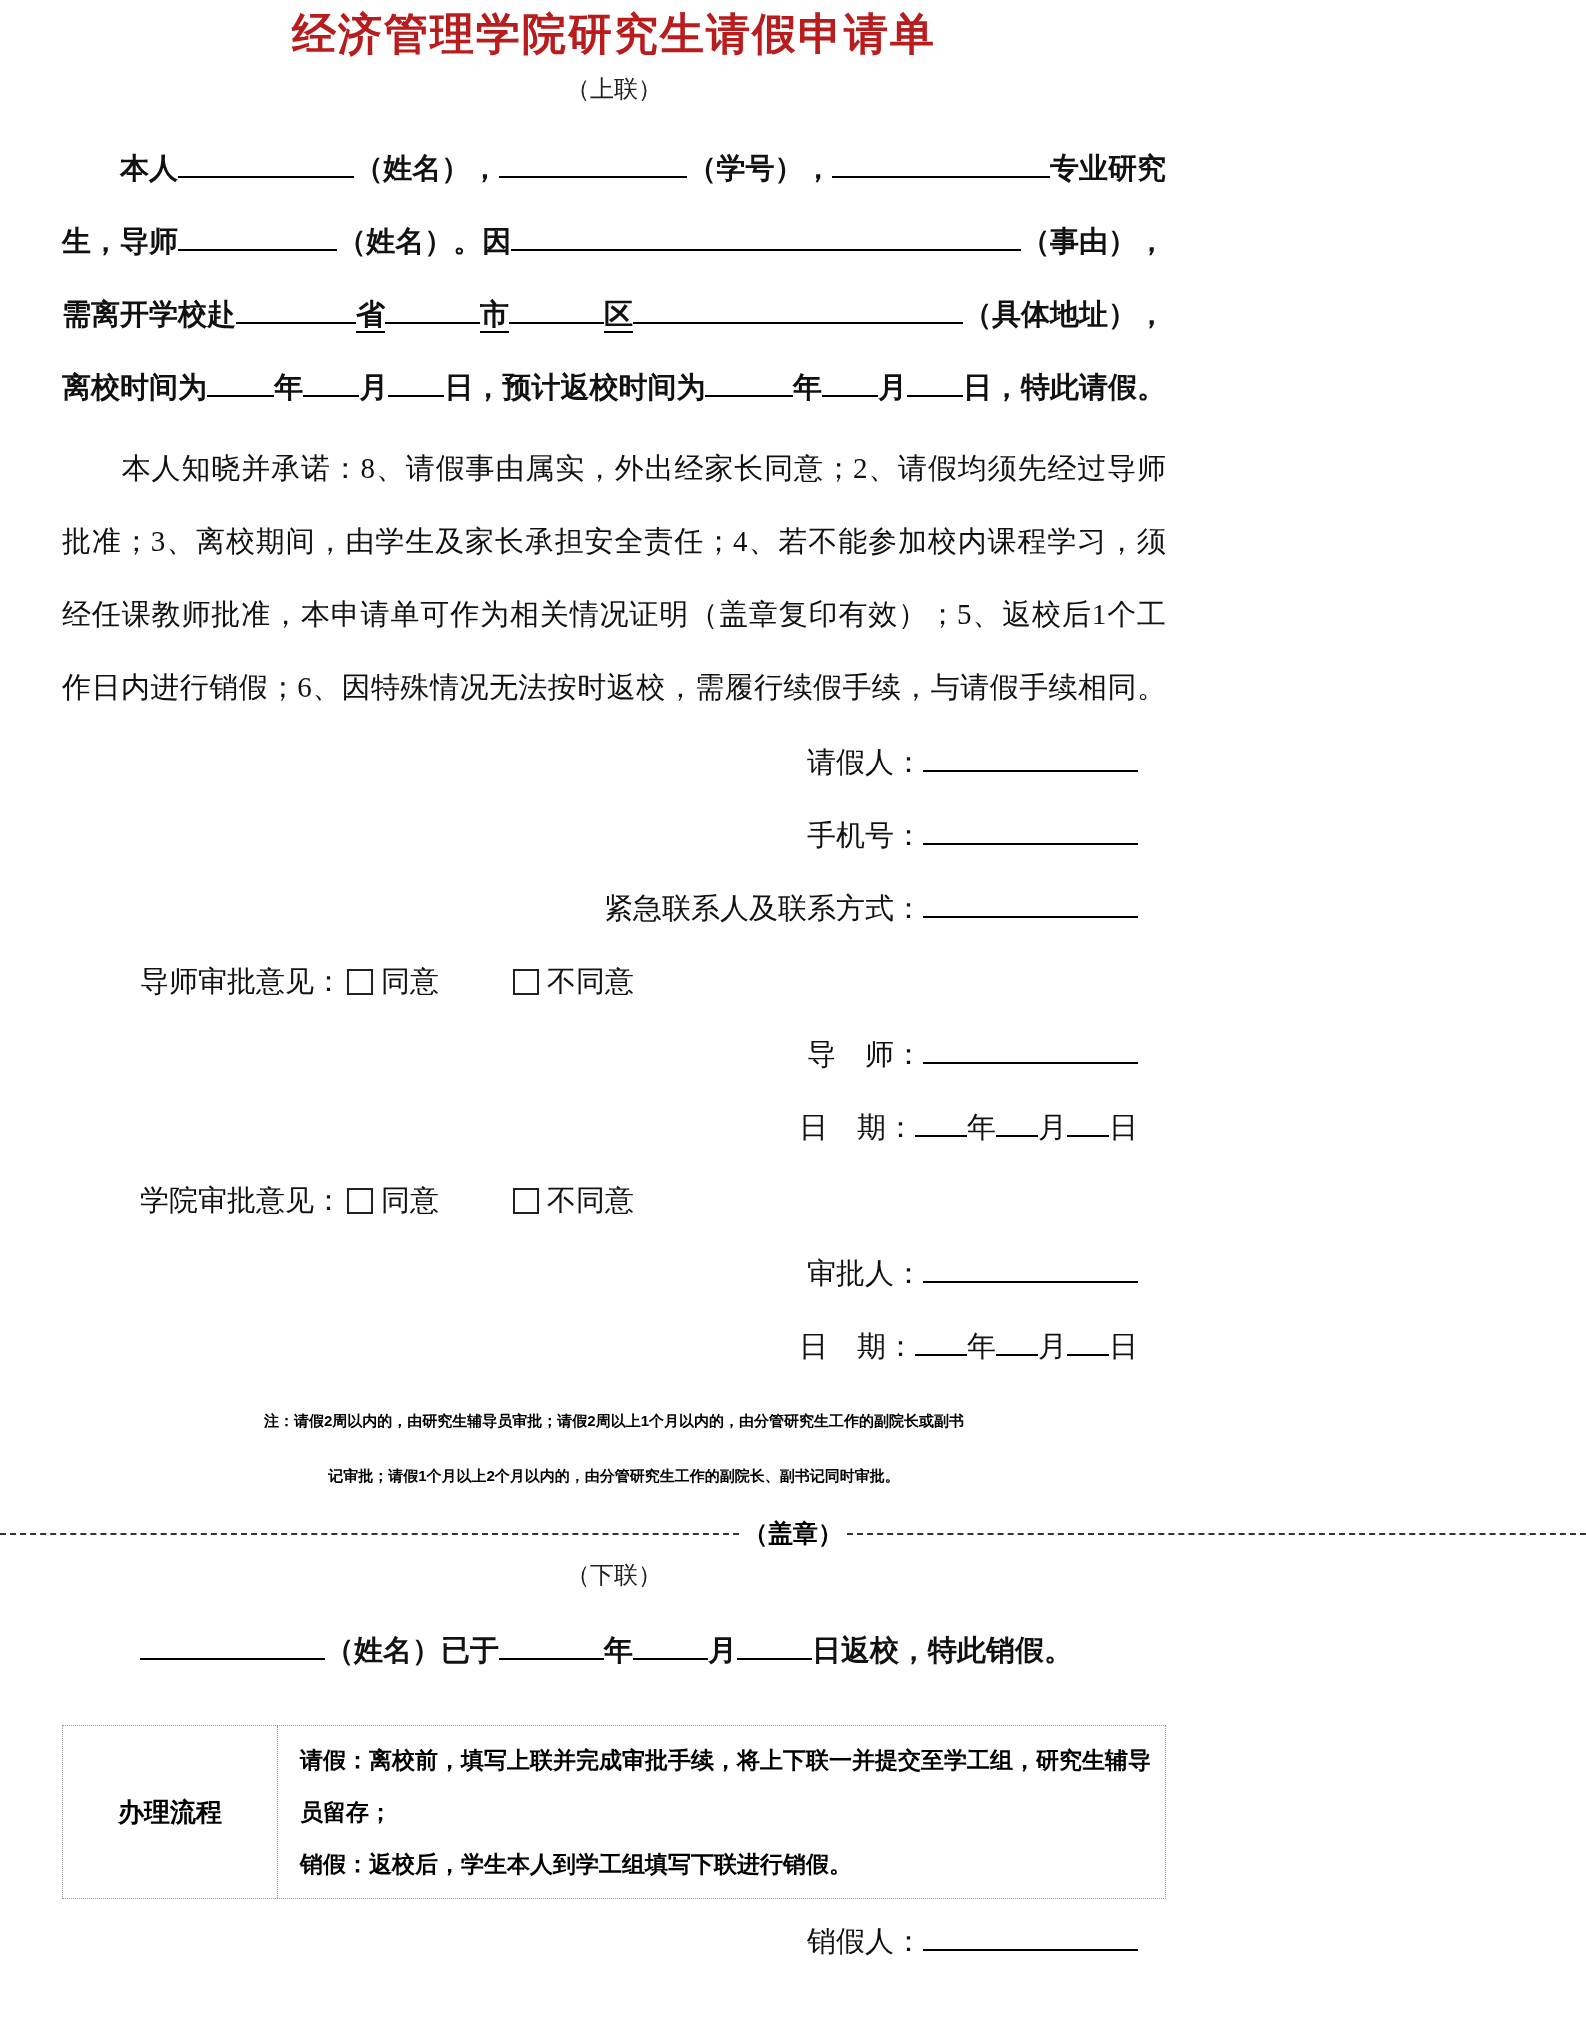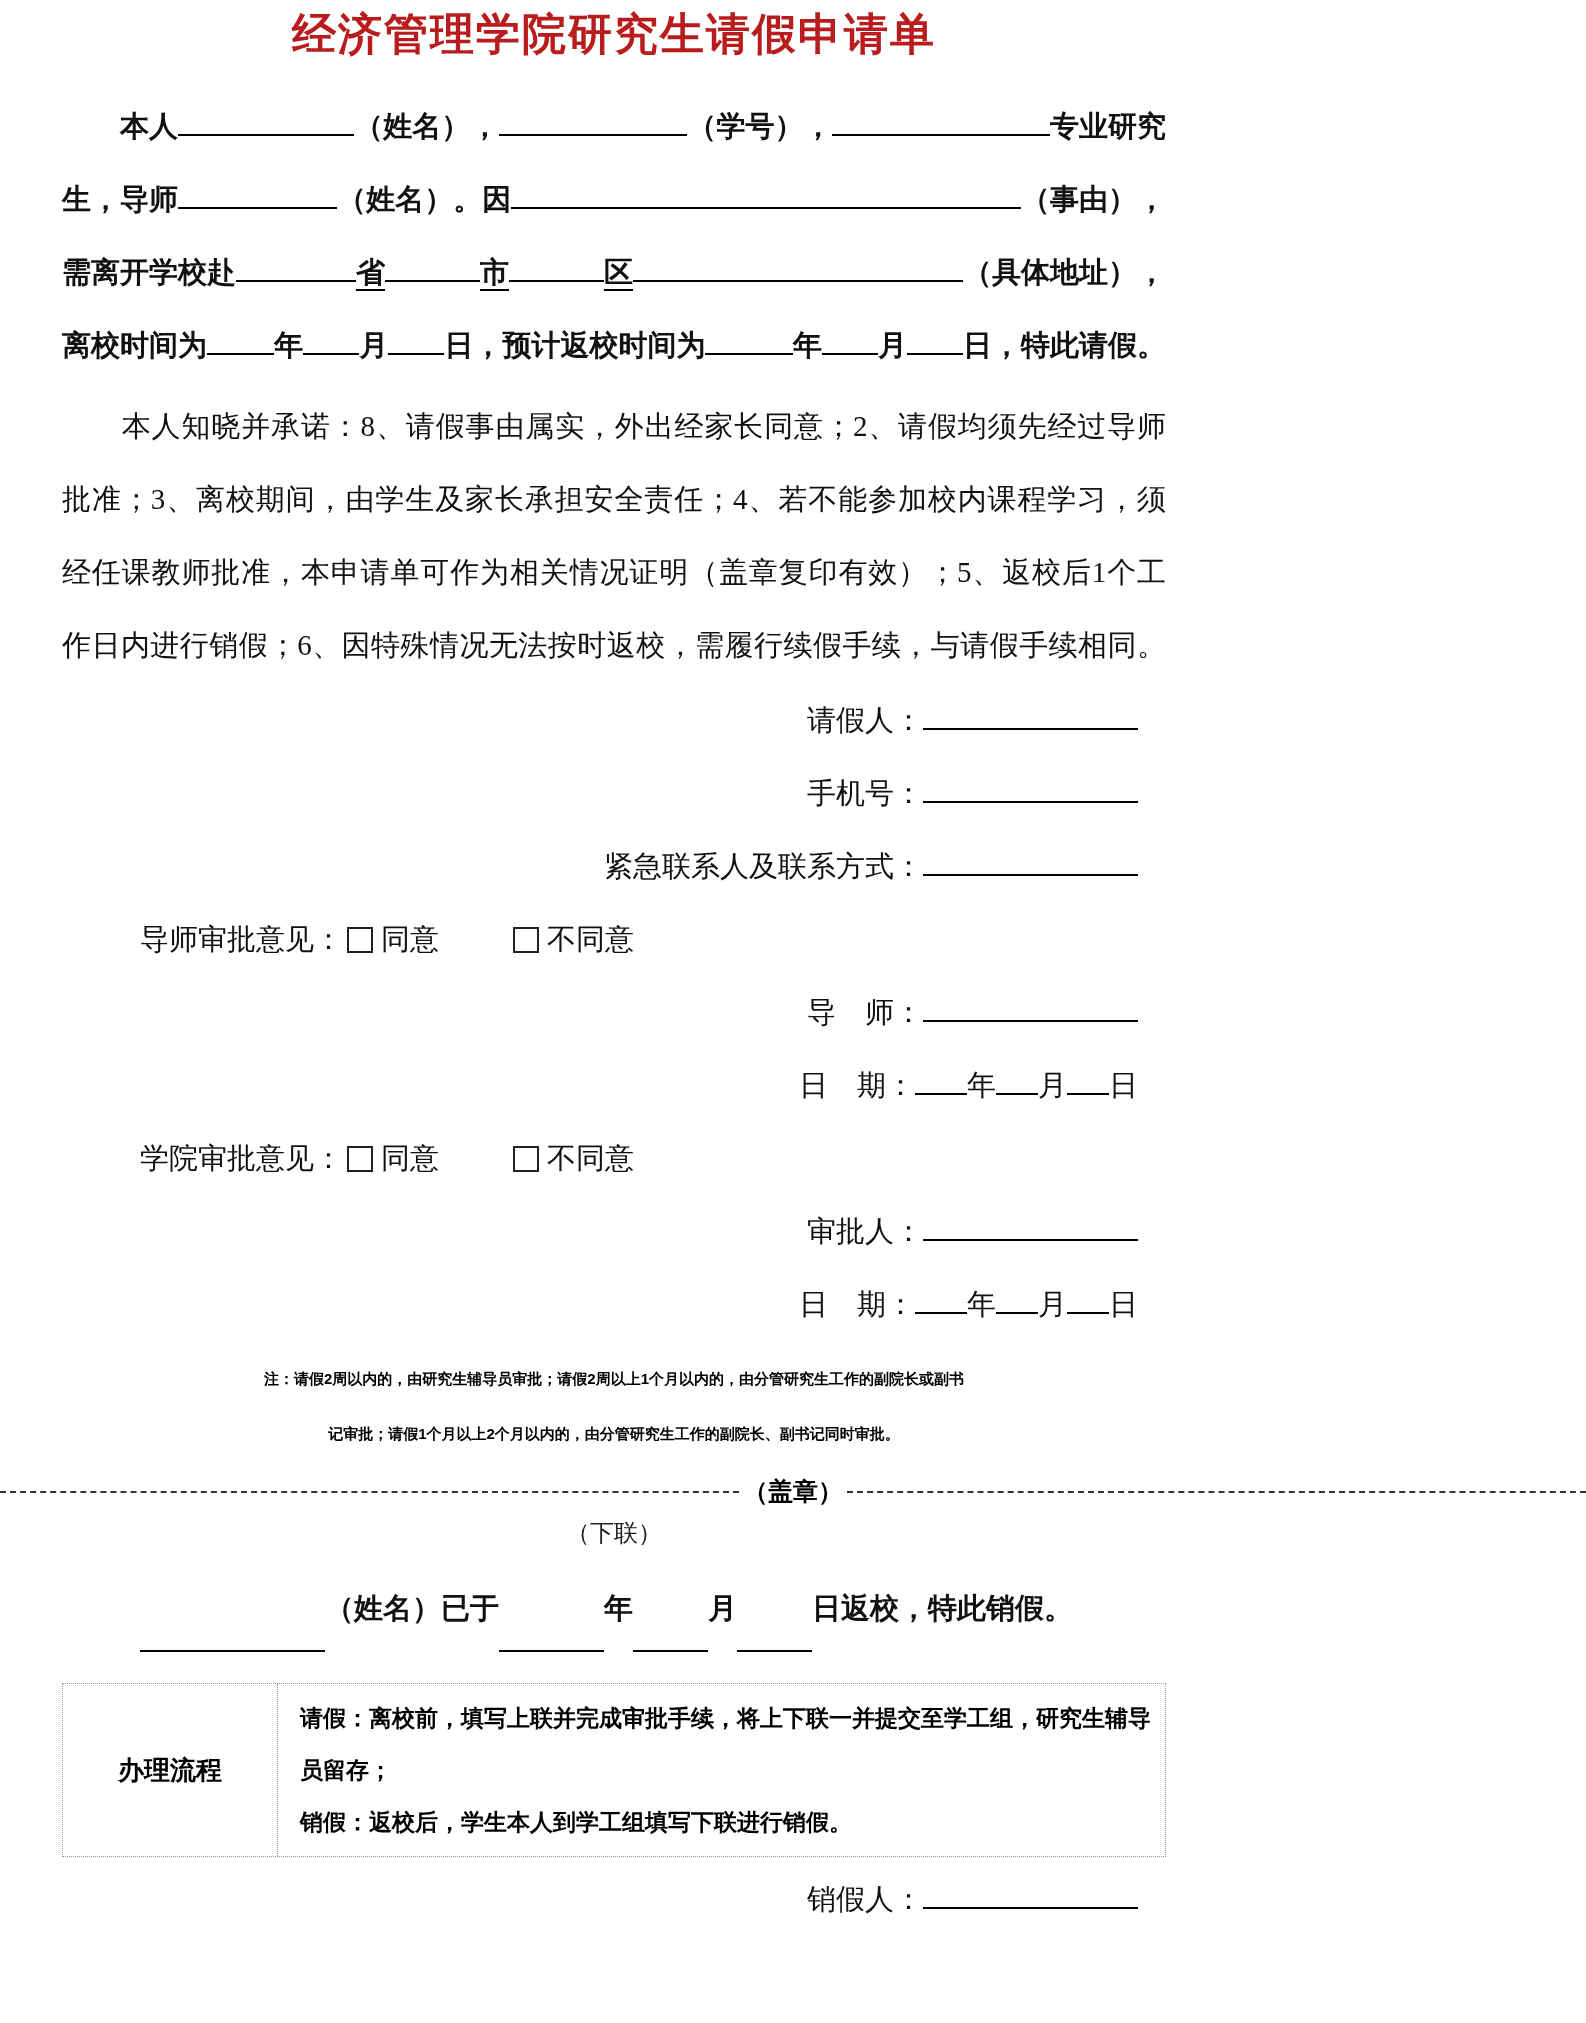--- a/index.html
+++ b/index.html
@@ -38,37 +38,38 @@
   .cb.second{margin-left:74px;}
   
   .note{margin-top:10px;font-family:"Liberation Sans","DejaVu Sans",sans-serif;
         font-weight:bold;font-size:15px;line-height:55px;color:#000000;width:1104px;text-align:center;}
   
   .divider{display:flex;align-items:center;width:1586px;margin-top:14px;}
   .divider .dash{flex:1;border-top:2px dashed #333;}
   .divider .seal{font-family:"Liberation Sans","DejaVu Sans",sans-serif;font-weight:bold;
                  font-size:25px;padding:0 4px;color:#000;}
   
-  .sentence{margin-top:22px;padding-left:78px;align-items:flex-end;}
+  .sentence{margin-top:22px;padding-left:78px;}
   
   .pbox{display:flex;border:1px dotted #999;margin-top:38px;width:1102px;min-height:112px;}
   .pbox-left{width:214px;border-right:1px dotted #999;display:flex;align-items:center;
              justify-content:center;font-family:"Liberation Sans","DejaVu Sans",sans-serif;
              font-weight:bold;font-size:26px;color:#000;}
   .pbox-right{flex:1;padding:8px 6px 8px 22px;
               font-family:"Liberation Sans","DejaVu Sans",sans-serif;
               font-weight:bold;font-size:23px;line-height:52px;color:#000;}
   .bottom .rline .seg-t{line-height:64px;}
   .bottom{margin-top:10px;}
 </style>
 </head>
 <body>
 
 <div class="col">
   <div class="title t1">经济管理学院研究生请假申请单</div>
+  <div class="subtitle">（上联）</div>
 
   <div class="para1">
     <div class="fline">
         <span class="seg-t">　　本人</span>
         <span class="seg-b" style="flex: 150 1 0px;"></span>
         <span class="seg-t">（姓名），</span>
         <span class="seg-b" style="flex: 160 1 0px;"></span>
         <span class="seg-t">（学号），</span>
         <span class="seg-b" style="flex: 185 1 0px;"></span>
         <span class="seg-t">专业研究</span>

